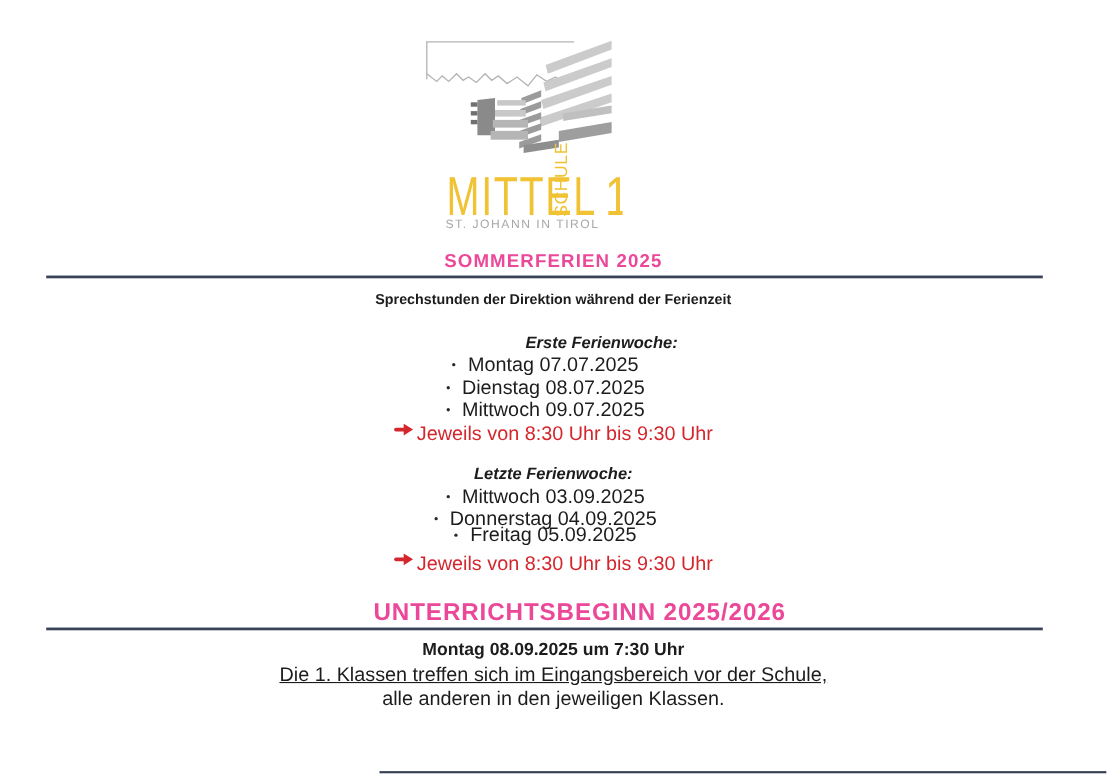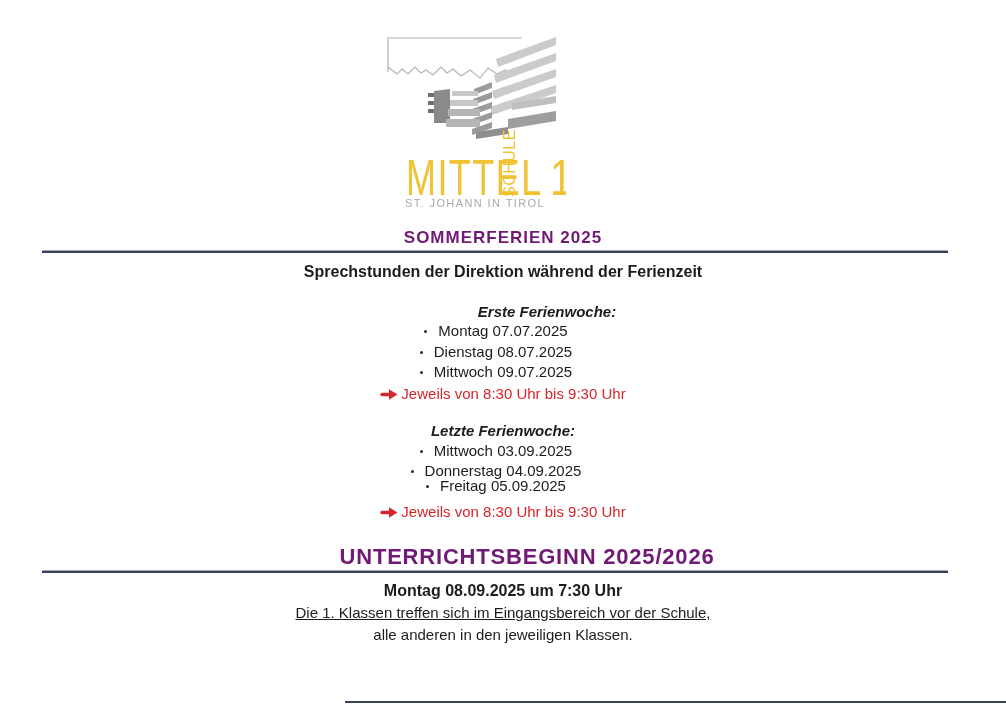--- a/index.html
+++ b/index.html
@@ -4,42 +4,42 @@
 <style>
   * { margin:0; padding:0; box-sizing:border-box; }
   html, body { width:1006px; height:711px; }
   body {
     background:#ffffff;
     font-family:"Liberation Sans", sans-serif;
     color:#1c1c1c;
     position:relative;
     overflow:hidden;
   }
-  .line { position:absolute; left:0; width:100%; text-align:center; line-height:20px; font-size:15px; }
-  .title { font-weight:bold; color:#701a75; }
+  .line { position:absolute; left:0; width:100%; text-align:center; line-height:20px; font-size:18px; }
+  .title { font-weight:bold; color:#ec4899; }
   .t1 { top:228px; font-size:17px; letter-spacing:1px; }
   .t2 { top:547px; font-size:22px; letter-spacing:0.8px;margin-left:24px; }
   .rule {
     position:absolute; left:42px; width:906px; height:3px;
     background:linear-gradient(180deg, #9fa9ba 0%, #9fa9ba 34%, #3a4257 34%, #3a4257 100%);
   }
   .rule1 { top:250px; }
   .rule2 { top:570px; }
   .rule-bottom { position:absolute; left:345px; width:661px; height:2px; top:701px; background:#3a4257; }
-  .subtitle { top:262px; font-weight:bold; font-size:16px; }
+  .subtitle { top:262px; font-weight:bold; font-size:13px; }
   .week-head { font-weight:bold; font-style:italic; font-size:15px; }
   .wh1 { top:302px;margin-left:44px; }
   .wh2 { top:421px; }
   .daytext { position:relative; display:inline-block; }
   .dot {
     position:absolute; left:-14px; top:9px;
     width:3px; height:3px; border-radius:50%; background:#2a2a2a;
   }
   .note {
-    display:flex; justify-content:center; align-items:center; gap:2px;
+    display:flex; justify-content:center; gap:2px;
     color:#d4262c;
   }
   .note svg { display:block; }
   .date-line { top:581px; font-weight:bold; font-size:16px; }
   .body1 { top:603px;text-decoration:underline; }
   .body2 { top:625px; }
   .logo { position:absolute; left:384px; top:33px; width:182px; height:178px; }
 </style>
 </head>
 <body>

